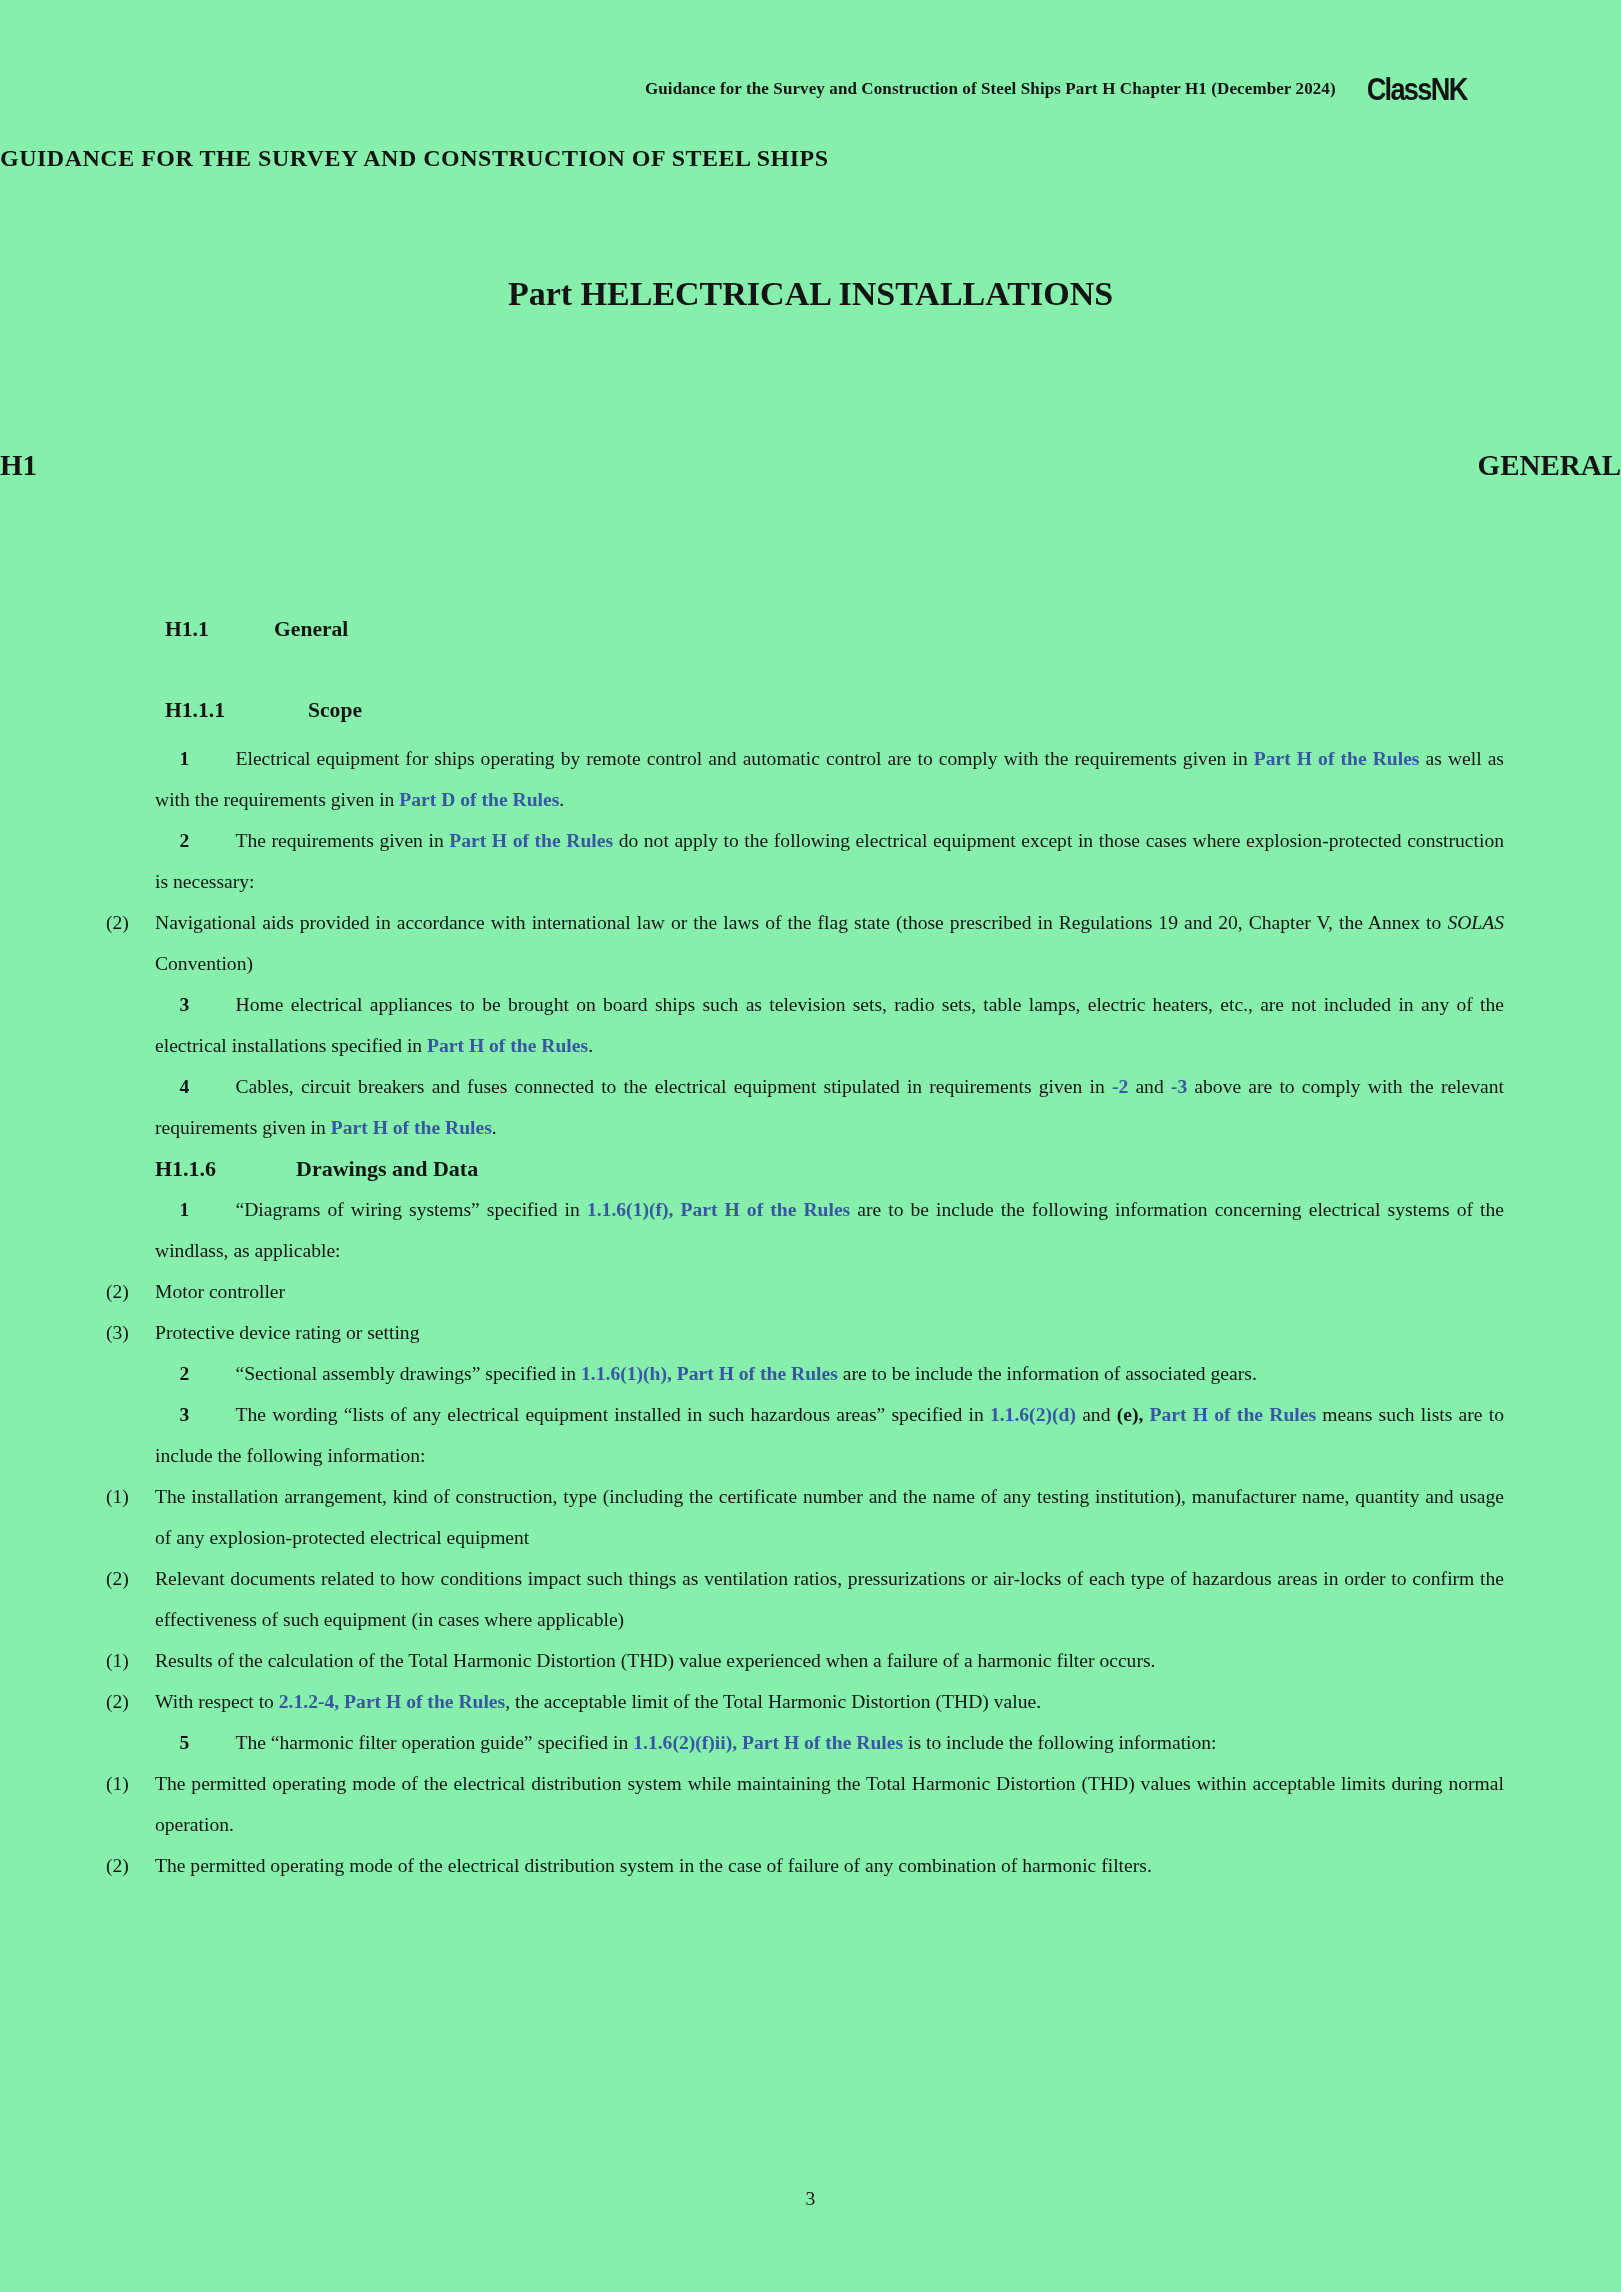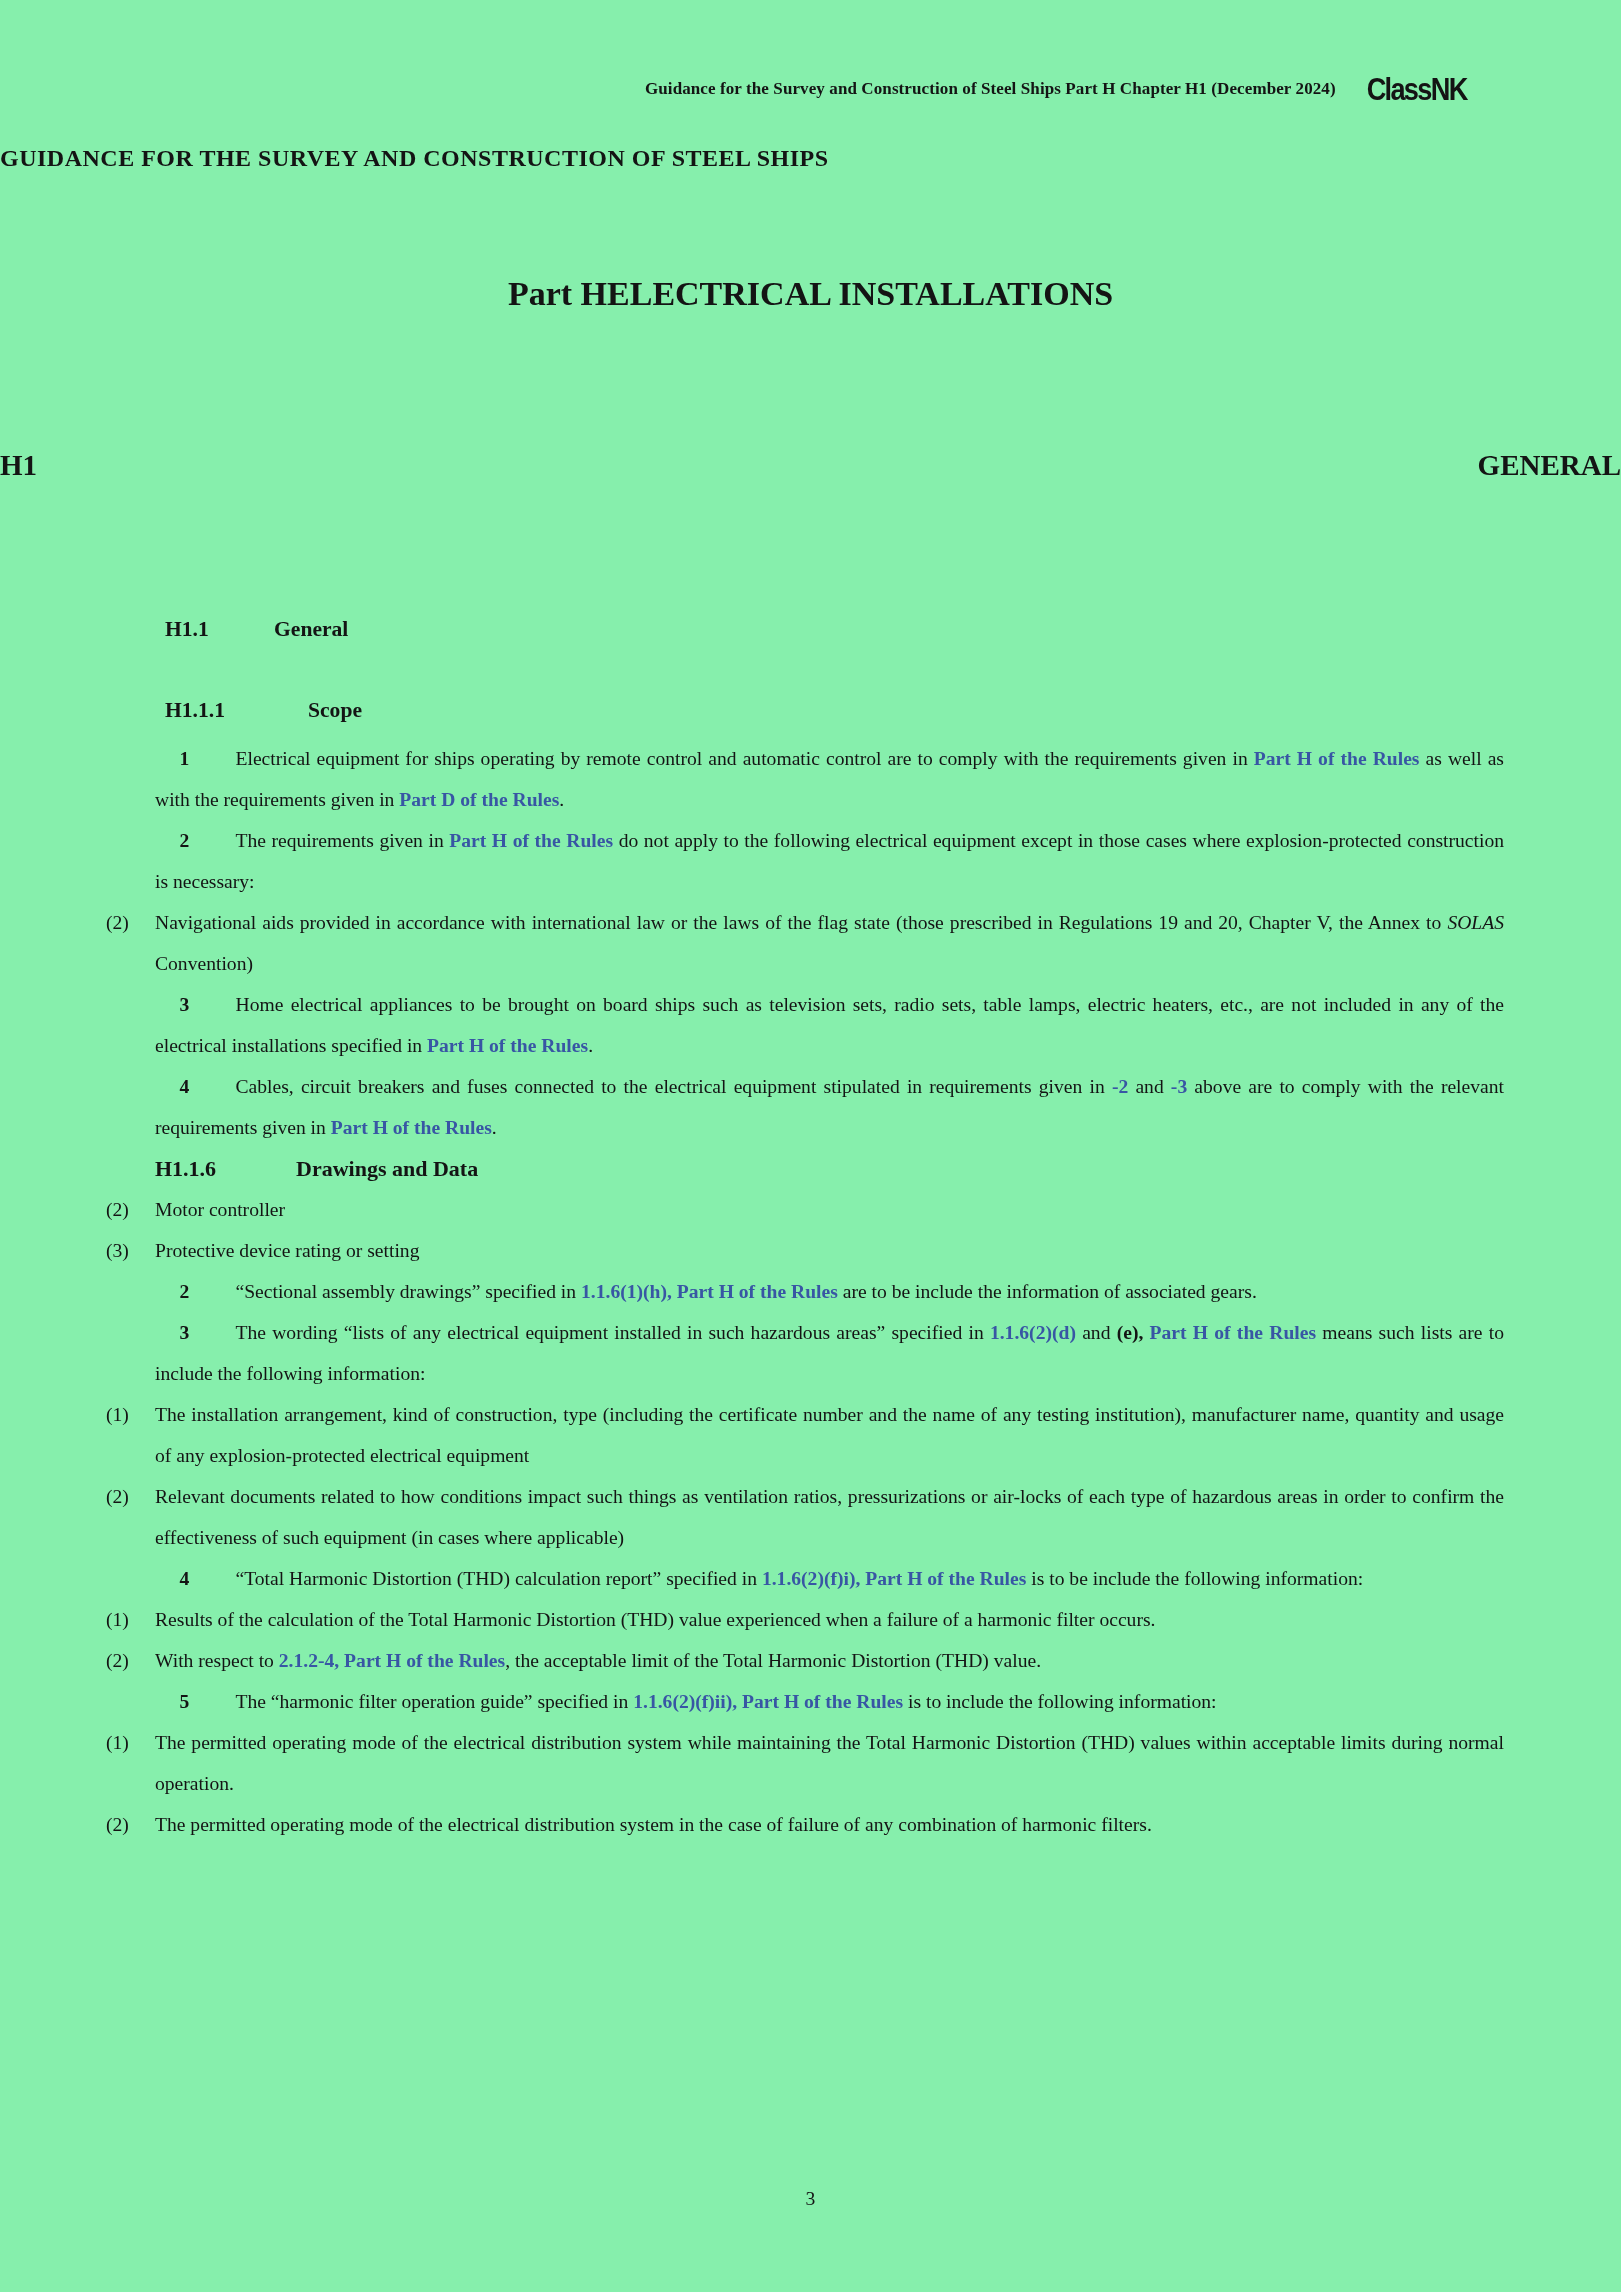--- a/index.html
+++ b/index.html
@@ -92,27 +92,27 @@
     <span class="hnum">H1.1.1</span><span>Scope</span>
   </div>
 
   <div id="body-flow">
       <p class="para"><span class="pnum">1</span><span>Electrical equipment for ships operating by remote control and automatic control are to comply with the requirements given in </span><span class="ref-link">Part H of the Rules</span><span> as well as with the requirements given in </span><span class="ref-link">Part D of the Rules</span><span>.</span></p>
       <p class="para"><span class="pnum">2</span><span>The requirements given in </span><span class="ref-link">Part H of the Rules</span><span> do not apply to the following electrical equipment except in those cases where explosion-protected construction is necessary:</span></p>
       <p class="item"><span class="imark">(2)</span><span>Navigational aids provided in accordance with international law or the laws of the flag state (those prescribed in Regulations 19 and 20, Chapter V, the Annex to </span><span class="seg-italic">SOLAS</span><span> Convention)</span></p>
       <p class="para"><span class="pnum">3</span><span>Home electrical appliances to be brought on board ships such as television sets, radio sets, table lamps, electric heaters, etc., are not included in any of the electrical installations specified in </span><span class="ref-link">Part H of the Rules</span><span>.</span></p>
       <p class="para"><span class="pnum">4</span><span>Cables, circuit breakers and fuses connected to the electrical equipment stipulated in requirements given in </span><span class="ref-link">-2</span><span> and </span><span class="ref-link">-3</span><span> above are to comply with the relevant requirements given in </span><span class="ref-link">Part H of the Rules</span><span>.</span></p>
       <p class="flow-heading"><span class="hnum">H1.1.6</span><span>Drawings and Data</span></p>
+      <p class="para"><span class="pnum">1</span><span>“Diagrams of wiring systems” specified in </span><span class="ref-link">1.1.6(1)(f), Part H of the Rules</span><span> are to be include the following information concerning electrical systems of the windlass, as applicable:</span></p>
       <p class="item"><span class="imark">(2)</span><span>Motor controller</span></p>
       <p class="item"><span class="imark">(3)</span><span>Protective device rating or setting</span></p>
       <p class="para"><span class="pnum">2</span><span>“Sectional assembly drawings” specified in </span><span class="ref-link">1.1.6(1)(h), Part H of the Rules</span><span> are to be include the information of associated gears.</span></p>
       <p class="para"><span class="pnum">3</span><span>The wording “lists of any electrical equipment installed in such hazardous areas” specified in </span><span class="ref-link">1.1.6(2)(d)</span><span> and </span><span class="seg-bold">(e),</span><span> </span><span class="ref-link">Part H of the Rules</span><span> means such lists are to include the following information:</span></p>
       <p class="item"><span class="imark">(1)</span><span>The installation arrangement, kind of construction, type (including the certificate number and the name of any testing institution), manufacturer name, quantity and usage of any explosion-protected electrical equipment</span></p>
       <p class="item"><span class="imark">(2)</span><span>Relevant documents related to how conditions impact such things as ventilation ratios, pressurizations or air-locks of each type of hazardous areas in order to confirm the effectiveness of such equipment (in cases where applicable)</span></p>
-      <p class="para"><span class="pnum">4</span><span>“Total Harmonic Distortion (THD) calculation report” specified in </span><span class="ref-link">1.1.6(2)(f)i), Part H of the Rules</span><span> is to be include the following information:</span></p>
       <p class="item"><span class="imark">(1)</span><span>Results of the calculation of the Total Harmonic Distortion (THD) value experienced when a failure of a harmonic filter occurs.</span></p>
       <p class="item"><span class="imark">(2)</span><span>With respect to </span><span class="ref-link">2.1.2-4, Part H of the Rules</span><span>, the acceptable limit of the Total Harmonic Distortion (THD) value.</span></p>
       <p class="para"><span class="pnum">5</span><span>The “harmonic filter operation guide” specified in </span><span class="ref-link">1.1.6(2)(f)ii), Part H of the Rules</span><span> is to include the following information:</span></p>
       <p class="item"><span class="imark">(1)</span><span>The permitted operating mode of the electrical distribution system while maintaining the Total Harmonic Distortion (THD) values within acceptable limits during normal operation.</span></p>
       <p class="item"><span class="imark">(2)</span><span>The permitted operating mode of the electrical distribution system in the case of failure of any combination of harmonic filters.</span></p>
     </div>
 
   <div id="page-number">3</div>
 
 </div>

